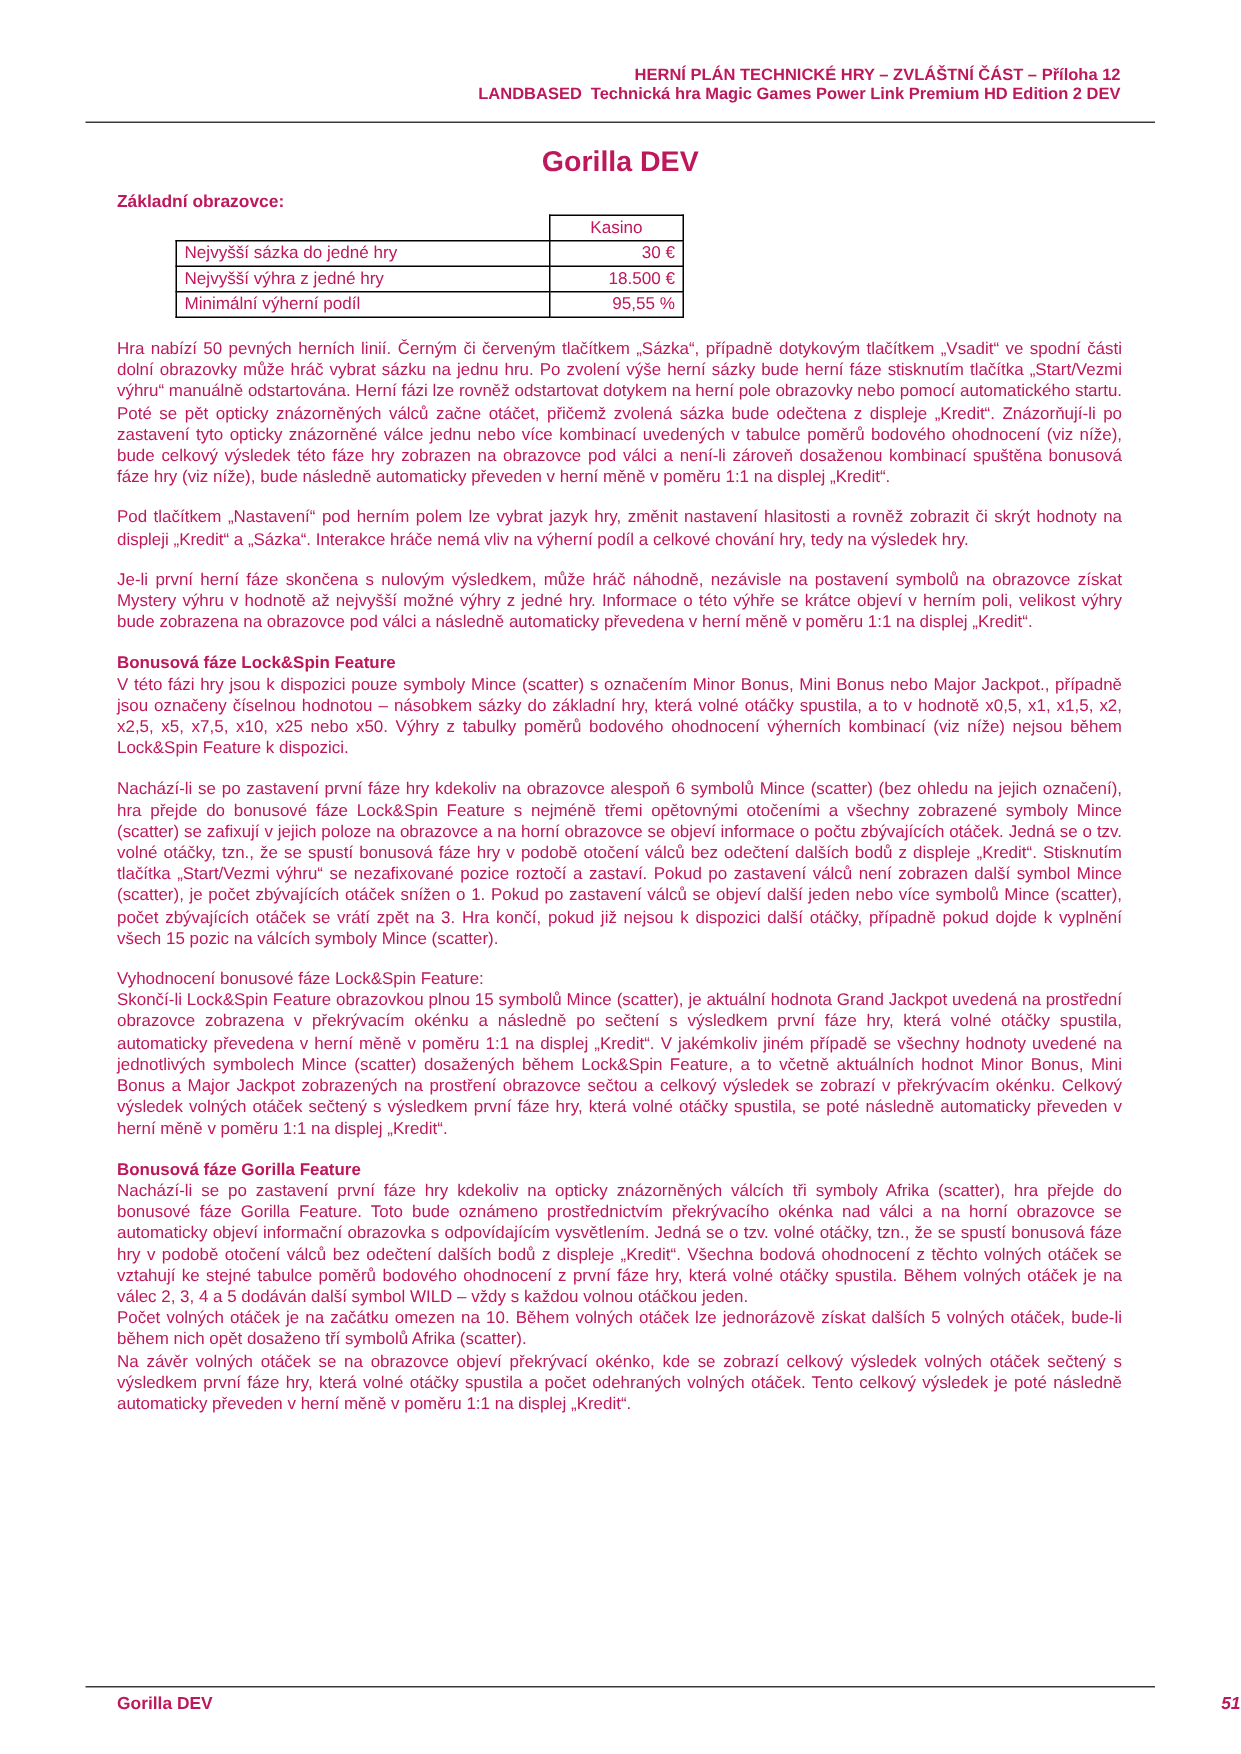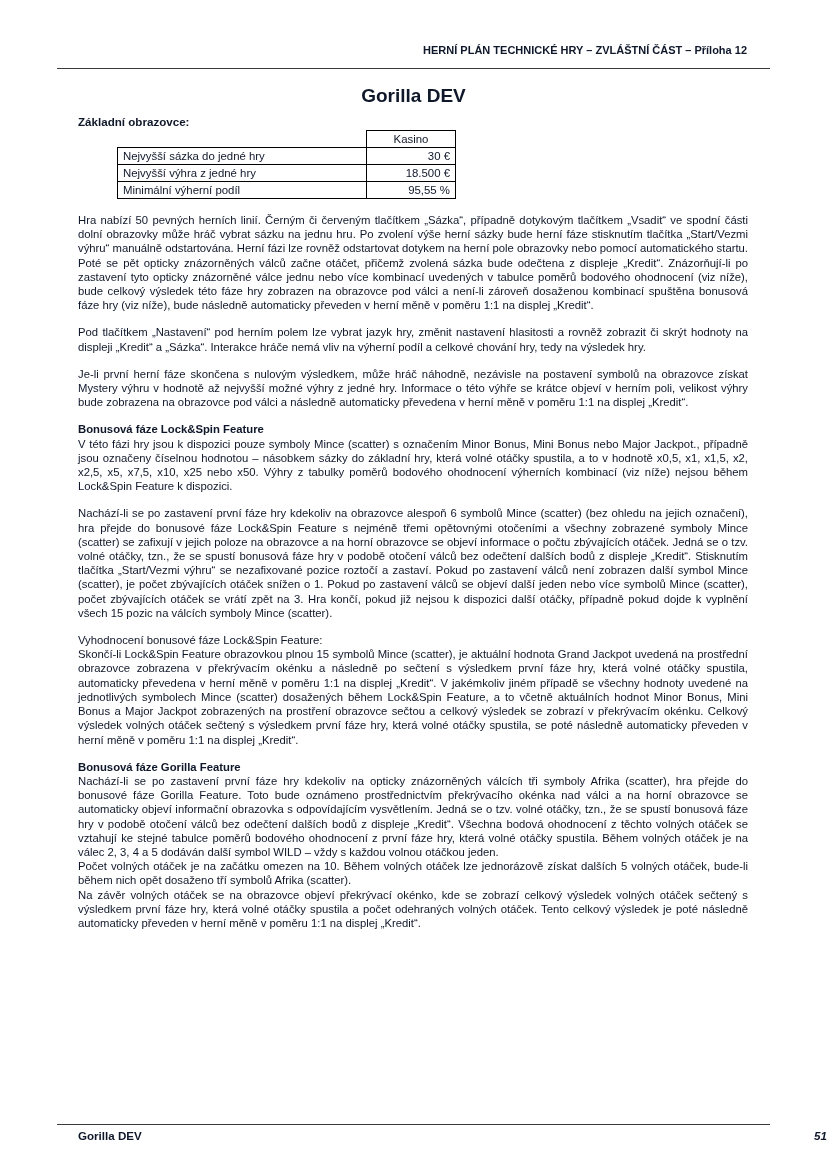--- a/index.html
+++ b/index.html
@@ -1,18 +1,18 @@
 <!DOCTYPE html>
 <html lang="cs"><head>
 <meta charset="utf-8">
 <style>
   html, body { margin:0; padding:0; background:#ffffff; }
   .page {
     width:827px; height:1169px; position:relative; background:#fff;
-    font-family:"Liberation Sans", sans-serif; color:#0f172a; overflow:hidden;
+    font-family:"Liberation Sans", sans-serif; color:#be185d; overflow:hidden;
     margin:0 auto;
   }
   .doc-header {
     padding-top:44px; margin-right:80px; text-align:right;
     font-weight:bold; font-size:11px; line-height:13px;
   }
   .doc-header .h2label { margin-right:6px; }
   .rule { border-top:1.6px solid #3a3a3a; margin:11px 57px 0 57px; height:0; }
   .title { text-align:center; font-weight:bold; font-size:19px; line-height:22px; margin-top:16px; }
   .params-label { margin:8px 0 2px 78px; font-weight:bold; font-size:11.6px; }
@@ -38,20 +38,23 @@
   .doc-footer .footer-title { position:absolute; left:78px; top:0; }
   .doc-footer .footer-page { display:block; text-align:right;font-style:italic; }
 </style>
 </head>
 <body>
 
 <div class="page">
 
   <div class="doc-header">
     <div>HERNÍ PLÁN TECHNICKÉ HRY – ZVLÁŠTNÍ ČÁST – Příloha 12</div>
+    <div>
+      <span class="h2label">LANDBASED</span><span>Technická hra Magic Games Power Link Premium HD Edition 2 DEV</span>
+    </div>
   </div>
 
   <div class="rule"></div>
 
   <div class="title">Gorilla DEV</div>
 
   <div class="params-label">Základní obrazovce:</div>
 
   <table class="params-table">
     <tbody>

